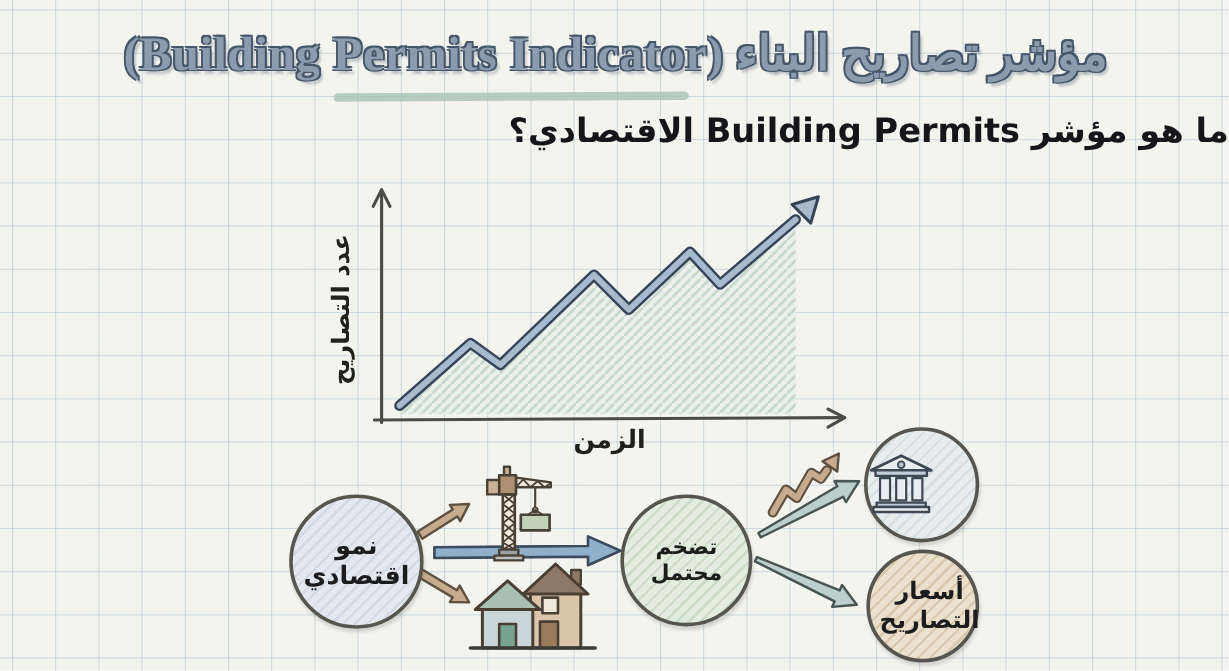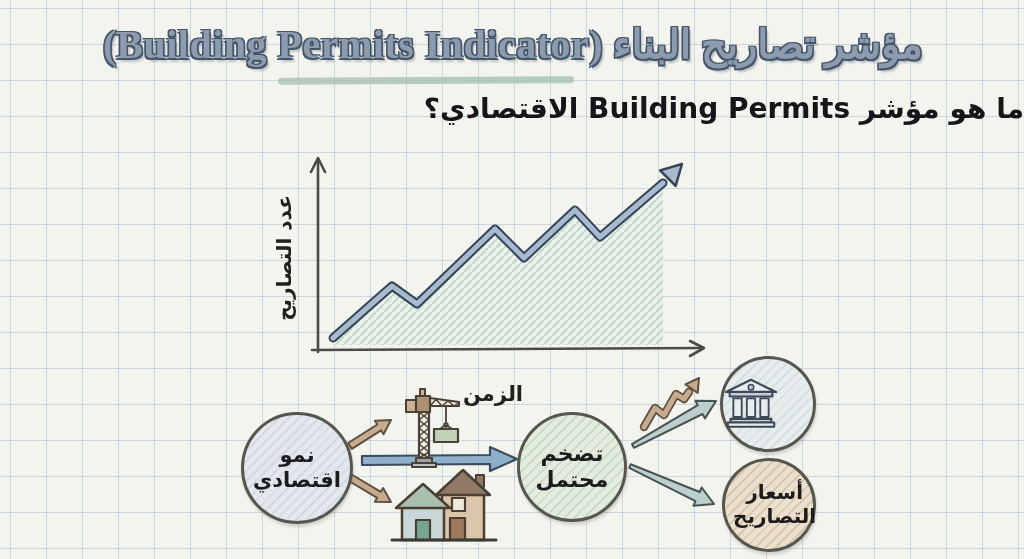--- a/index.html
+++ b/index.html
@@ -27,30 +27,30 @@
     background:#a9c2b2;border-radius:4px;opacity:.8;transform:rotate(-.3deg);
   }
   .subtitle{
     position:absolute;top:92px;left:0;width:100%;text-align:right;
     direction:rtl;font-size:28px;font-weight:600;color:#15151a;
   }
   .scene{position:absolute;left:0;top:0;z-index:1;}
   .axis-label{position:absolute;z-index:2;direction:rtl;color:#20201c;font-weight:600;}
   .y-label{left:200px;top:245px;width:170px;height:26px;text-align:center;font-size:20px;
     transform:rotate(-90deg);}
-  .x-label{left:448px;top:354px;width:90px;text-align:center;font-size:21px;margin-top:28px;}
+  .x-label{left:448px;top:354px;width:90px;text-align:right;font-size:21px;}
   .node{
     position:absolute;z-index:2;border:3px solid #56564e;border-radius:50%;
     display:flex;align-items:center;justify-content:flex-end;text-align:center;
     direction:rtl;color:#1c1c1c;font-weight:bold;line-height:1.18;
     box-shadow:1px 3px 3px rgba(60,60,60,.18);
   }
   .node-growth{left:241px;top:412px;width:106px;height:106px;font-size:21px;
     background:repeating-linear-gradient(135deg,#e4e8ee 0 5px,#d2dae4 5px 7px);}
-  .node-inflation{left:517px;top:412px;width:104px;height:104px;font-size:22px;
+  .node-inflation{left:517px;top:412px;width:104px;height:104px;font-size:18px;
     background:repeating-linear-gradient(135deg,#e3ecdf 0 5px,#ccddc5 5px 7px);}
   .node-bank{left:720px;top:356px;width:90px;height:90px;
     background:repeating-linear-gradient(135deg,#e7eded 0 5px,#d5e1e3 5px 7px);}
   .node-interest{left:722px;top:458px;width:88px;height:88px;font-size:20px;
     background:repeating-linear-gradient(135deg,#ebdfce 0 5px,#dac8ae 5px 7px);}
   .node span{padding:0 8px;}
   .icon-box{position:absolute;z-index:2;}
   .crane-box{left:384px;top:386px;}
   .houses-box{left:388px;top:462px;}
 </style>

